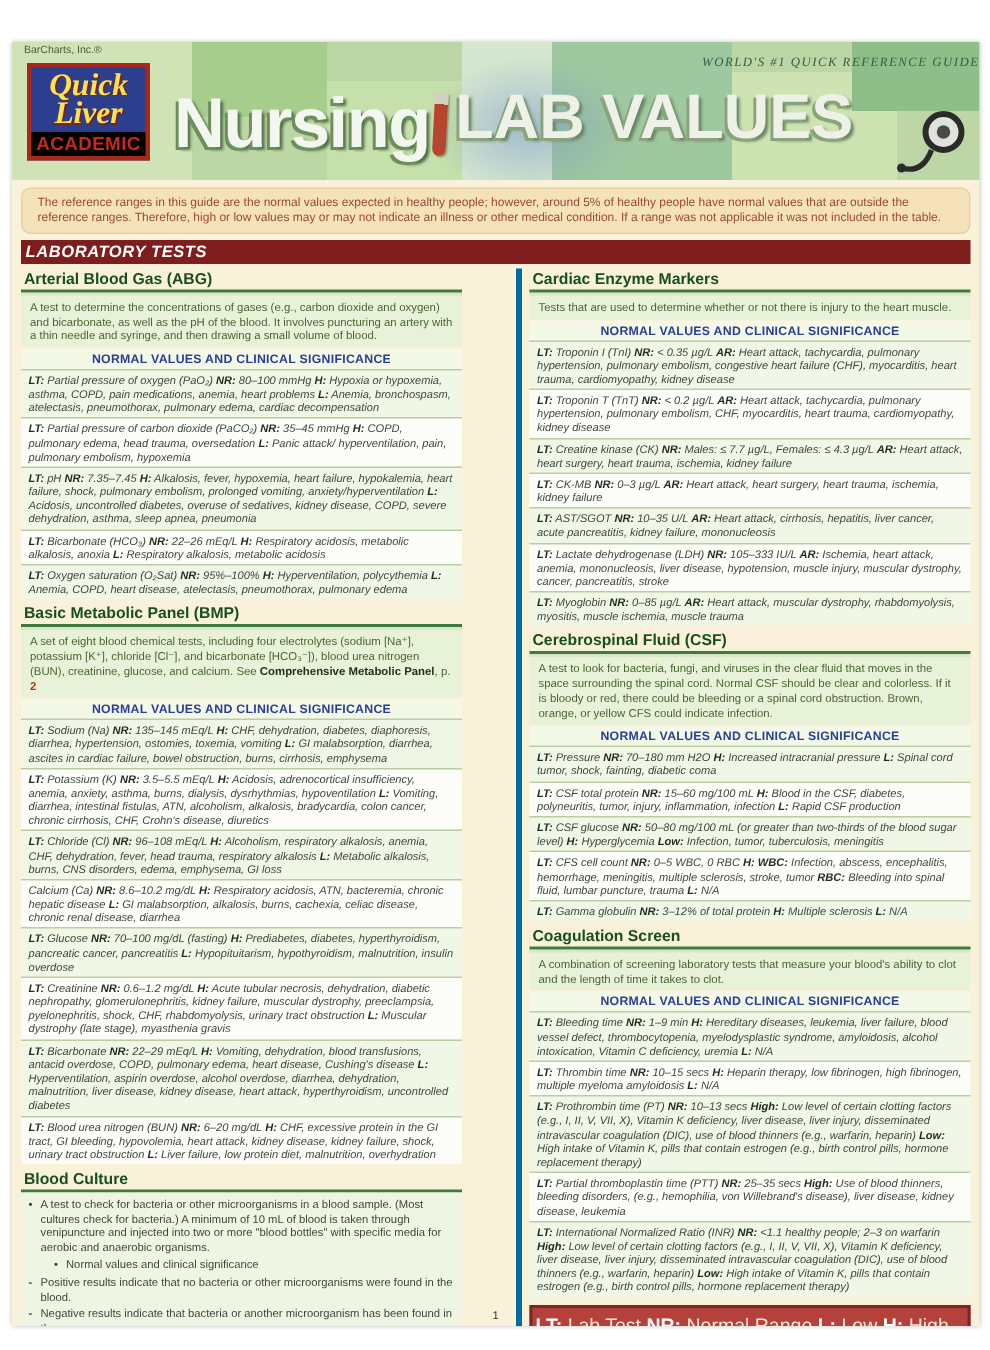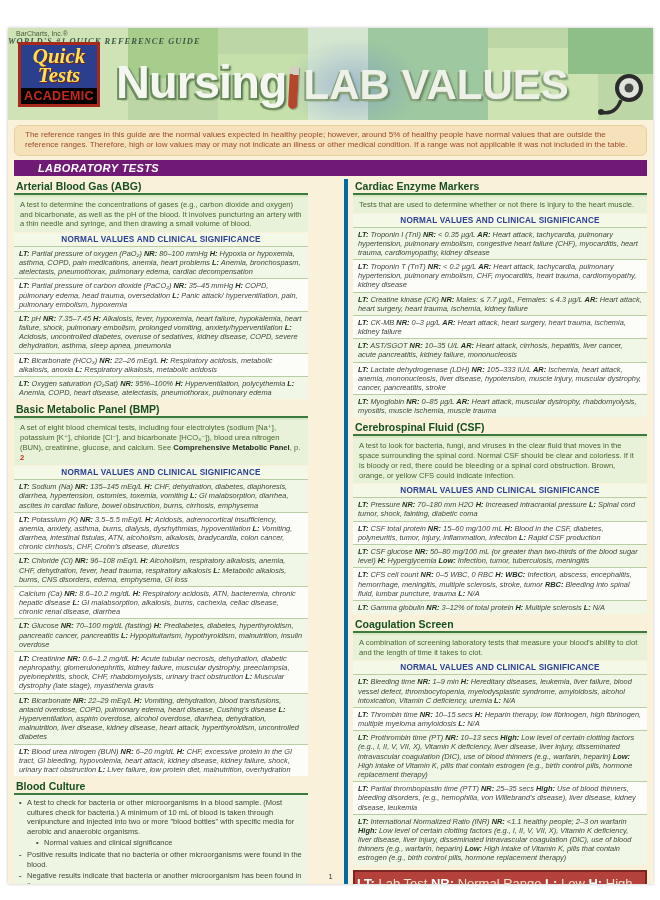--- a/index.html
+++ b/index.html
@@ -11,35 +11,35 @@
   .hdr .blk{position:absolute;}
   .b1{left:0;top:0;width:120px;height:92px;background:#cfe3b6;}
   .b2{left:120px;top:0;width:90px;height:50px;background:#a7cd8c;}
   .b3{left:210px;top:26px;width:150px;height:66px;background:#c6e0ab;}
   .b4{left:360px;top:0;width:120px;height:92px;background:#9ec89f;}
   .b5{left:480px;top:20px;width:110px;height:72px;background:#cde4b2;}
   .b6{left:560px;top:0;width:85px;height:46px;background:#8fbf88;}
   .b7{left:300px;top:0;width:60px;height:92px;background:#d9ead9;opacity:.8;}
   .glove{left:270px;top:6px;width:150px;height:86px;background:radial-gradient(ellipse at 50% 60%, rgba(120,150,200,.55), rgba(120,150,200,0) 65%);}
   .publisher{position:absolute;left:8px;top:2px;font-size:7px;color:#4a5d3a;}
-  .tagline{position:absolute;left:0;right:0;top:8px;text-align:left;font-family:"Liberation Serif","DejaVu Serif",serif;font-style:italic;font-weight:bold;font-size:8.5px;letter-spacing:1px;color:#3c5a46;}
+  .tagline{position:absolute;left:0;right:0;top:8px;text-align:right;font-family:"Liberation Serif","DejaVu Serif",serif;font-style:italic;font-weight:normal;font-size:8.5px;letter-spacing:1px;color:#3c5a46;}
   .qs-logo{position:absolute;left:10px;top:14px;width:76px;border:3px solid #a8281c;background:#2b3f8e;text-align:center;padding-top:2px;}
   .qs-word{font-family:"Liberation Serif","DejaVu Serif",serif;font-style:italic;font-weight:bold;color:#ffe14d;font-size:21px;line-height:.92;text-shadow:1px 1px 0 #7c1f14;}
   .qs-academic{margin-top:2px;background:#000000;color:#c52a1a;font-weight:bold;font-size:12.5px;letter-spacing:.3px;padding:1px 0;}
-  .title-row{position:absolute;left:108px;top:26px;display:flex;align-items:flex-end;}
+  .title-row{position:absolute;left:108px;top:26px;display:flex;align-items:flex-start;}
   .t-nursing{font-size:47px;font-weight:bold;color:#f4f7ef;letter-spacing:-1px;text-shadow:-2px 2px 0 #6d8f5c,2px 2px 2px #51724a;}
   .tube{width:9px;height:42px;margin:8px 6px 0 2px;background:linear-gradient(#d4cfc2 0 18%,#b6452e 18% 100%);border-radius:0 0 5px 5px;transform:rotate(3deg);box-shadow:1px 1px 1px rgba(0,0,0,.3);}
   .t-lab{font-size:42px;font-weight:bold;color:#eef1e8;letter-spacing:0px;text-shadow:-2px 2px 0 #8aa37b,2px 2px 2px #6b8763;}
   .steth{position:absolute;right:6px;top:44px;}
 
   
   .disclaimer{margin:5px 6px 4px 6px;background:#f6e2ba;border:1px solid #e8cf9e;border-radius:6px;padding:4px 10px;font-size:8px;line-height:1.3;color:#9a4a2c;}
 
   
-  .banner{margin:0 6px;background:#701a75;color:#ffffff;font-weight:bold;font-style:italic;font-size:11px;padding:2px 24px;letter-spacing:.4px;}
+  .banner{margin:0 6px;background:#7f1d1d;color:#ffffff;font-weight:bold;font-style:italic;font-size:11px;padding:2px 3px;letter-spacing:.4px;}
 
   
   .cols{display:flex;margin:3px 6px 0 6px;gap:31px;}
   .col{width:311px;}
   .col + .col{margin-left:5px;border-left:4px solid #0369a1;padding-left:5px;}
   .sec{margin-bottom:3px;}
   .sec-title{margin:0;padding:1px 2px;font-size:10.5px;font-weight:bold;color:#17501f;border-bottom:2px solid #3c7a3f;box-shadow:0 3px 0 #d9e7c4;}
   .sec-desc{margin:2px 0 0 0;background:#e8f2d9;color:#47652f;font-size:7.6px;line-height:1.28;padding:3px 6px;}
   .subhead{margin-top:1px;background:#f3f8e7;color:#293e95;font-weight:bold;font-size:8.2px;text-align:center;padding:2px 0;letter-spacing:.2px;}
   .entry{padding:2px 5px;font-size:7.4px;line-height:1.24;color:#3d463a;background:#f0f7e6;border-top:1px solid #b9cda4;font-style:italic;}
@@ -68,21 +68,21 @@
     <div class="blk b3"></div>
     <div class="blk b4"></div>
     <div class="blk b5"></div>
     <div class="blk b6"></div>
     <div class="blk b7"></div>
     <div class="blk glove"></div>
     <div class="publisher">BarCharts, Inc.®</div>
     <div class="tagline">WORLD'S #1 QUICK REFERENCE GUIDE</div>
     <div class="qs-logo">
       <div class="qs-word">Quick</div>
-      <div class="qs-word">Tests</div>
+      <div class="qs-word">Liver</div>
       <div class="qs-academic">ACADEMIC</div>
     </div>
     <div class="title-row">
       <span class="t-nursing">Nursing</span>
       <span class="tube"></span>
       <span class="t-lab">LAB VALUES</span>
     </div>
     <svg class="steth" width="52" height="44" viewBox="0 0 52 44">
       <circle cx="34" cy="16" r="12" fill="#dfe3dc" stroke="#2b2b2b" stroke-width="4"></circle>
       <circle cx="34" cy="16" r="4.5" fill="#4a4a4a"></circle>

